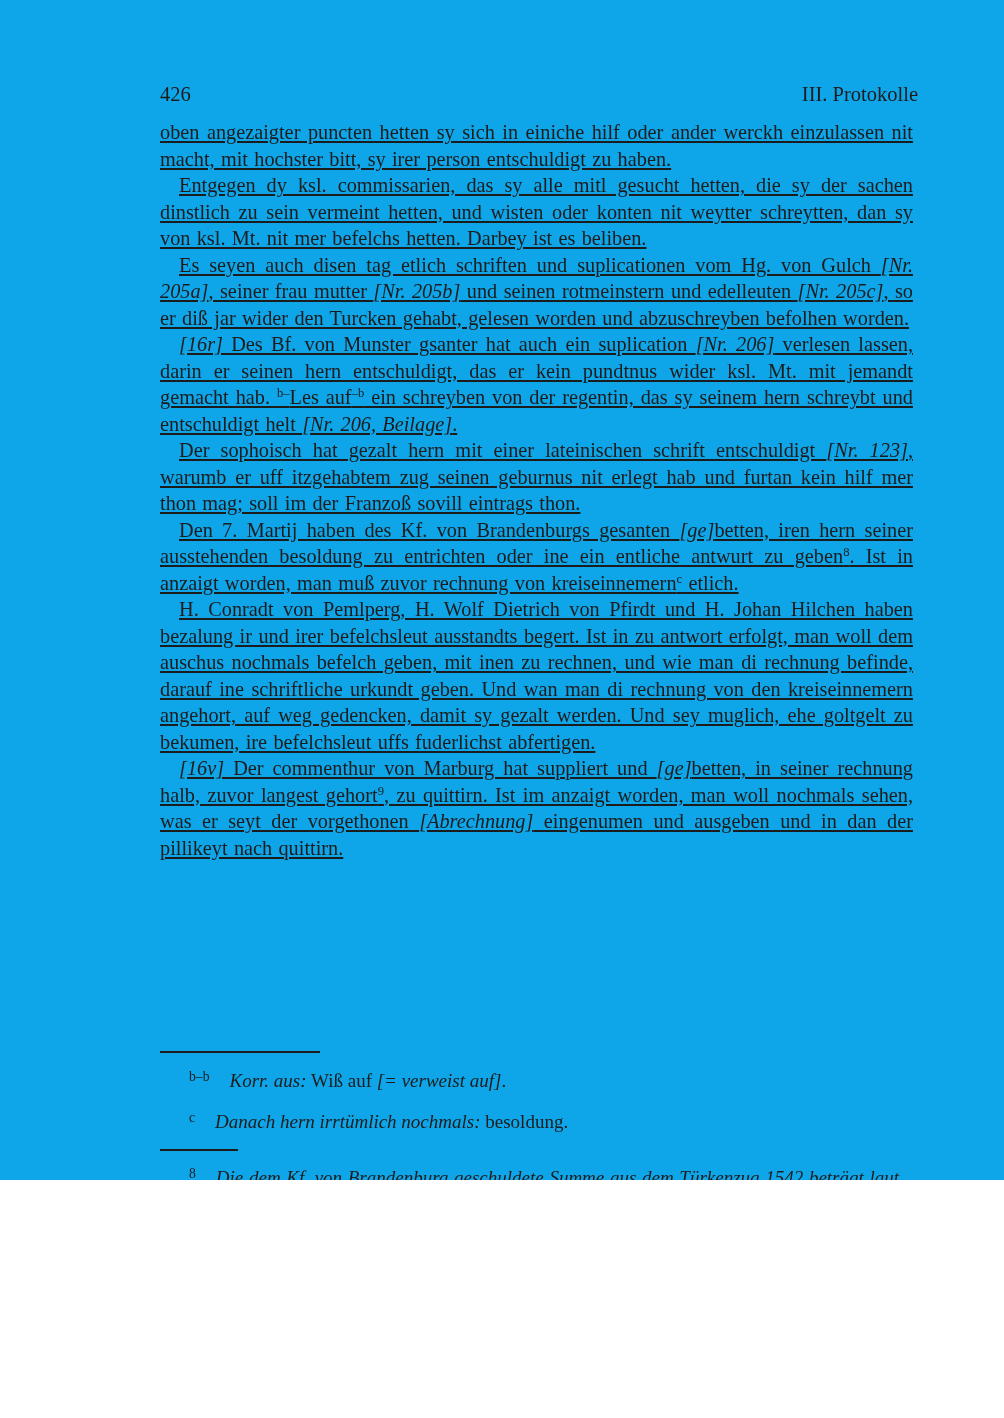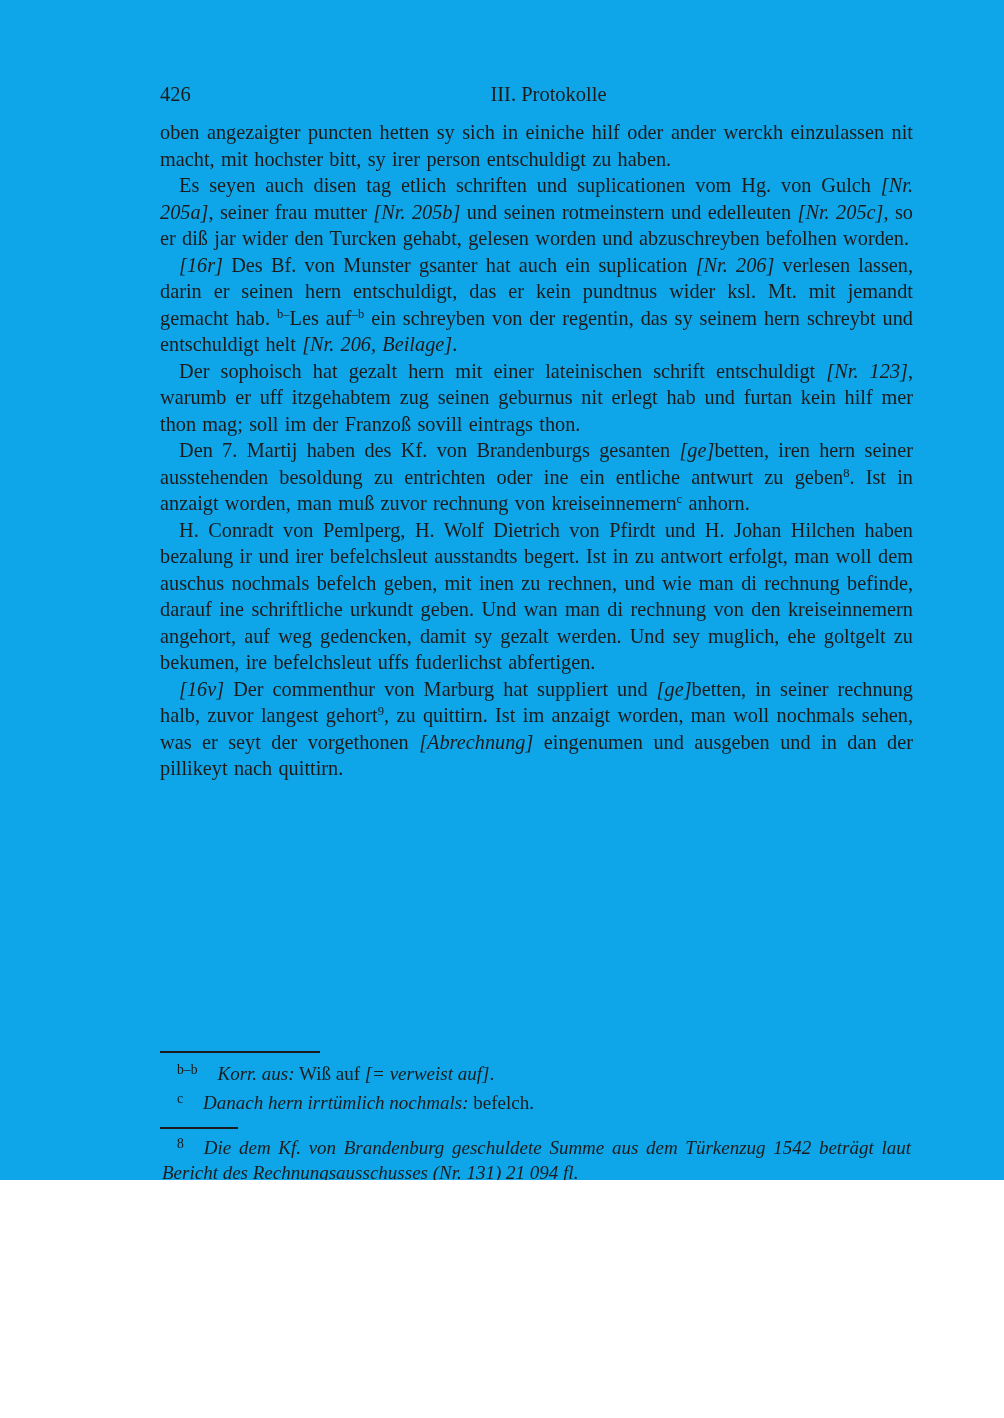--- a/index.html
+++ b/index.html
@@ -26,39 +26,40 @@
     font-size: 20.5px;
     line-height: 24px;
   }
   .page-number {
     position: absolute;
     left: 0;
     top: 0;
   }
   .running-head {
     position: absolute;
-    left: 12px;
+    left: 5px;
     width: 100%;
     top: 0;
-    text-align: center;
+    text-align: right;
   }
   
   .body-text {
     position: absolute;
     top: 119px;
     left: 160px;
     width: 753px;
     font-size: 20.3px;
     line-height: 26.5px;
     text-align: justify;
     word-spacing: 0.06em;
   }
   .body-text p {
     margin: 0;
     padding: 0;
+    text-decoration: underline;
   }
   .body-text p.indent {
     text-indent: 19px;
   }
   .it {
     font-style: italic;
   }
   sup.tsup {
     font-size: 62%;
     line-height: 0;
@@ -87,21 +88,21 @@
     border-top: 2px solid #1c1c1c;
     margin: 11px 0 6px 0;
   }
   .apparatus-notes .note {
     line-height: 27px;
   }
   .footnote-notes .note {
     line-height: 25.4px;
   }
   .note {
-    margin: 2px;
+    margin: 14px;
     text-indent: 15px;
   }
   .note .marker {
     font-size: 72%;
     line-height: 0;
     vertical-align: baseline;
     position: relative;
     top: -0.45em;
     font-style: normal;
     padding-right: 20px;
@@ -112,33 +113,34 @@
 
 <div id="book-page">
 
   <div class="page-header">
     <span class="page-number">426</span>
     <span class="running-head">III. Protokolle</span>
   </div>
 
   <div class="body-text" id="body-text">
       <p><span>oben angezaigter puncten hetten sy sich in einiche hilf oder ander werckh einzulassen nit macht, mit hochster bitt, sy irer person entschuldigt zu haben.</span></p>
+      <p class="indent"><span>Entgegen dy ksl. commissarien, das sy alle mitl gesucht hetten, die sy der sachen dinstlich zu sein vermeint hetten, und wisten oder konten nit weytter schreytten, dan sy von ksl. Mt. nit mer befelchs hetten. Darbey ist es beliben.</span></p>
       <p class="indent"><span>Es seyen auch disen tag etlich schriften und suplicationen vom Hg. von Gulch </span><span class="it">[Nr. 205a]</span><span>, seiner frau mutter </span><span class="it">[Nr. 205b]</span><span> und seinen rotmeinstern und edelleuten </span><span class="it">[Nr. 205c]</span><span>, so er diß jar wider den Turcken gehabt, gelesen worden und abzuschreyben befolhen worden.</span></p>
       <p class="indent"><span class="it">[16r]</span><span> Des Bf. von Munster gsanter hat auch ein suplication </span><span class="it">[Nr. 206]</span><span> verlesen lassen, darin er seinen hern entschuldigt, das er kein pundtnus wider ksl. Mt. mit jemandt gemacht hab. </span><sup class="tsup">b–</sup><span>Les auf</span><sup class="tsup">–b</sup><span> ein schreyben von der regentin, das sy seinem hern schreybt und entschuldigt helt </span><span class="it">[Nr. 206, Beilage]</span><span>.</span></p>
       <p class="indent"><span>Der sophoisch hat gezalt hern mit einer lateinischen schrift entschuldigt </span><span class="it">[Nr. 123]</span><span>, warumb er uff itzgehabtem zug seinen geburnus nit erlegt hab und furtan kein hilf mer thon mag; soll im der Franzoß sovill eintrags thon.</span></p>
-      <p class="indent"><span>Den 7. Martij haben des Kf. von Brandenburgs gesanten </span><span class="it">[ge]</span><span>betten, iren hern seiner ausstehenden besoldung zu entrichten oder ine ein entliche antwurt zu geben</span><sup class="tsup">8</sup><span>. Ist in anzaigt worden, man muß zuvor rechnung von kreiseinnemern</span><sup class="tsup">c</sup><span> anhorn.</span></p>
+      <p class="indent"><span>Den 7. Martij haben des Kf. von Brandenburgs gesanten </span><span class="it">[ge]</span><span>betten, iren hern seiner ausstehenden besoldung zu entrichten oder ine ein entliche antwurt zu geben</span><sup class="tsup">8</sup><span>. Ist in anzaigt worden, man muß zuvor rechnung von kreiseinnemern</span><sup class="tsup">c</sup><span> etlich.</span></p>
       <p class="indent"><span>H. Conradt von Pemlperg, H. Wolf Dietrich von Pfirdt und H. Johan Hilchen haben bezalung ir und irer befelchsleut ausstandts begert. Ist in zu antwort erfolgt, man woll dem auschus nochmals befelch geben, mit inen zu rechnen, und wie man di rechnung befinde, darauf ine schriftliche urkundt geben. Und wan man di rechnung von den kreiseinnemern angehort, auf weg gedencken, damit sy gezalt werden. Und sey muglich, ehe goltgelt zu bekumen, ire befelchsleut uffs fuderlichst abfertigen.</span></p>
       <p class="indent"><span class="it">[16v]</span><span> Der commenthur von Marburg hat suppliert und </span><span class="it">[ge]</span><span>betten, in seiner rechnung halb, zuvor langest gehort</span><sup class="tsup">9</sup><span>, zu quittirn. Ist im anzaigt worden, man woll nochmals sehen, was er seyt der vorgethonen </span><span class="it">[Abrechnung]</span><span> eingenumen und ausgeben und in dan der pillikeyt nach quittirn.</span></p>
     </div>
 
   <div class="notes-area">
     <hr class="apparatus-rule">
     <div class="apparatus-notes" id="apparatus-notes">
         <div class="note"><sup class="marker">b–b</sup><span class="it">Korr. aus:</span><span> Wiß auf </span><span class="it">[= verweist auf]</span><span>.</span></div>
-        <div class="note"><sup class="marker">c</sup><span class="it">Danach hern irrtümlich nochmals:</span><span> befelch.</span></div>
+        <div class="note"><sup class="marker">c</sup><span class="it">Danach hern irrtümlich nochmals:</span><span> besoldung.</span></div>
       </div>
     <hr class="footnote-rule">
     <div class="footnote-notes" id="footnote-notes">
         <div class="note"><sup class="marker">8</sup><span class="it">Die dem Kf. von Brandenburg geschuldete Summe aus dem Türkenzug 1542 beträgt laut Bericht des Rechnungsausschusses (Nr. 131) 21 094 fl.</span></div>
       </div>
   </div>
 
 </div>
 
 </body></html>

